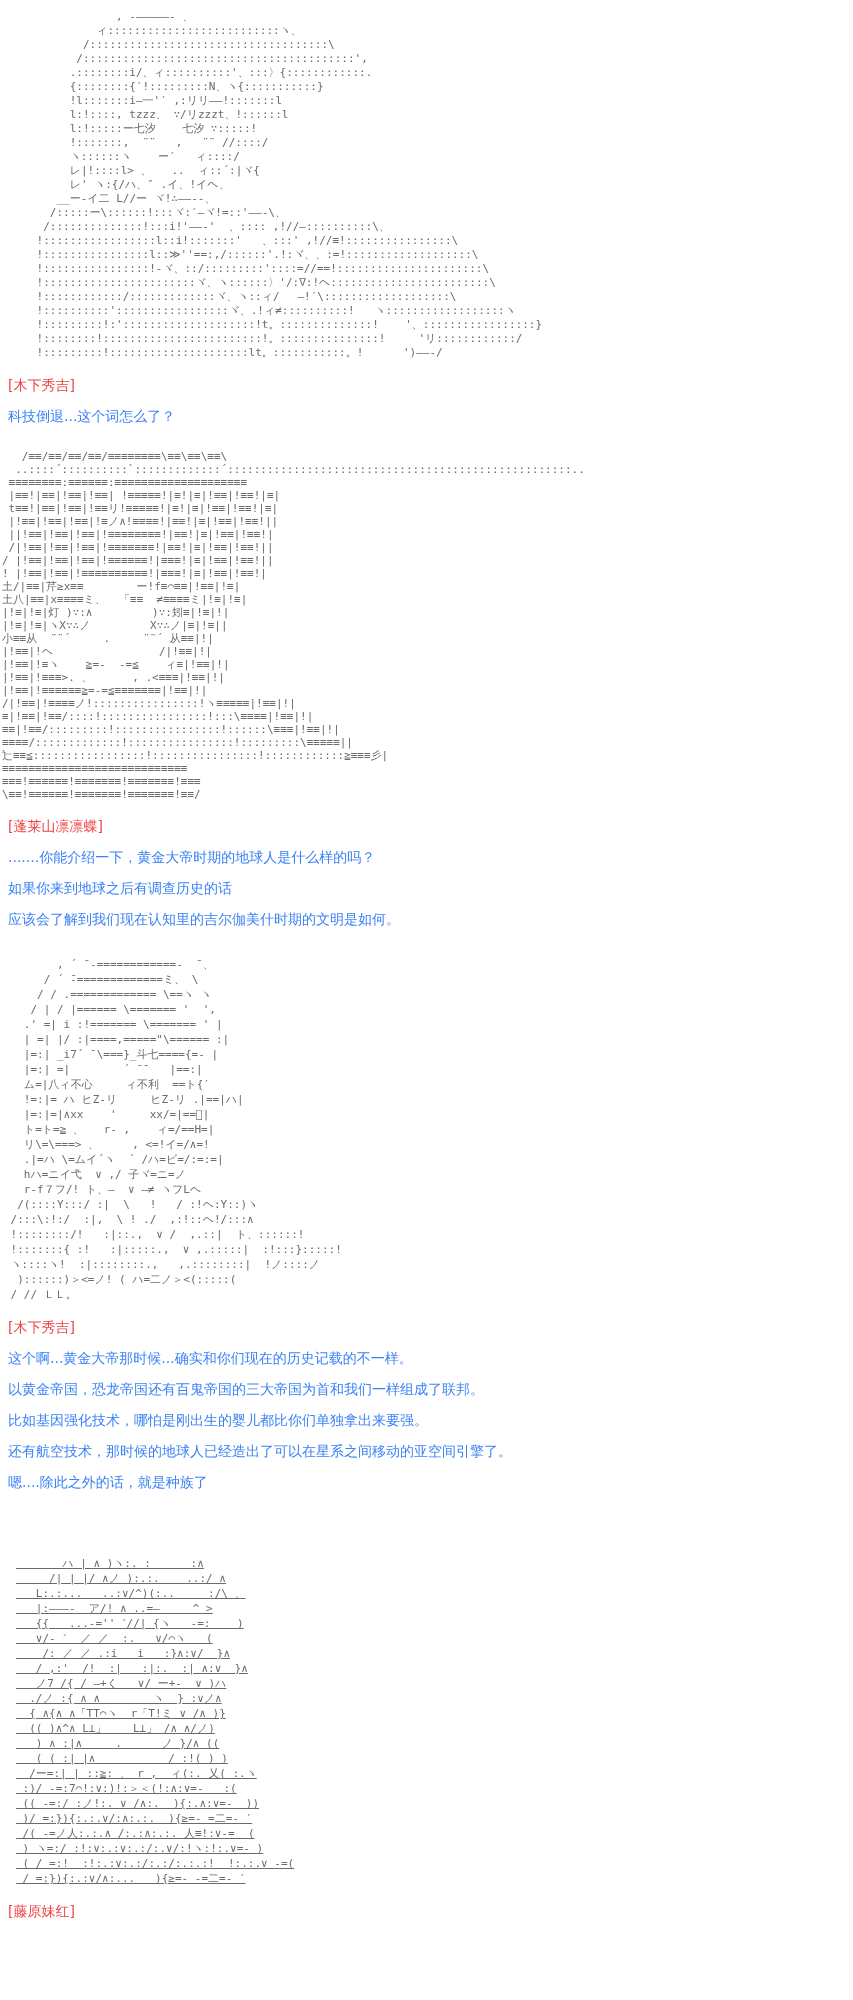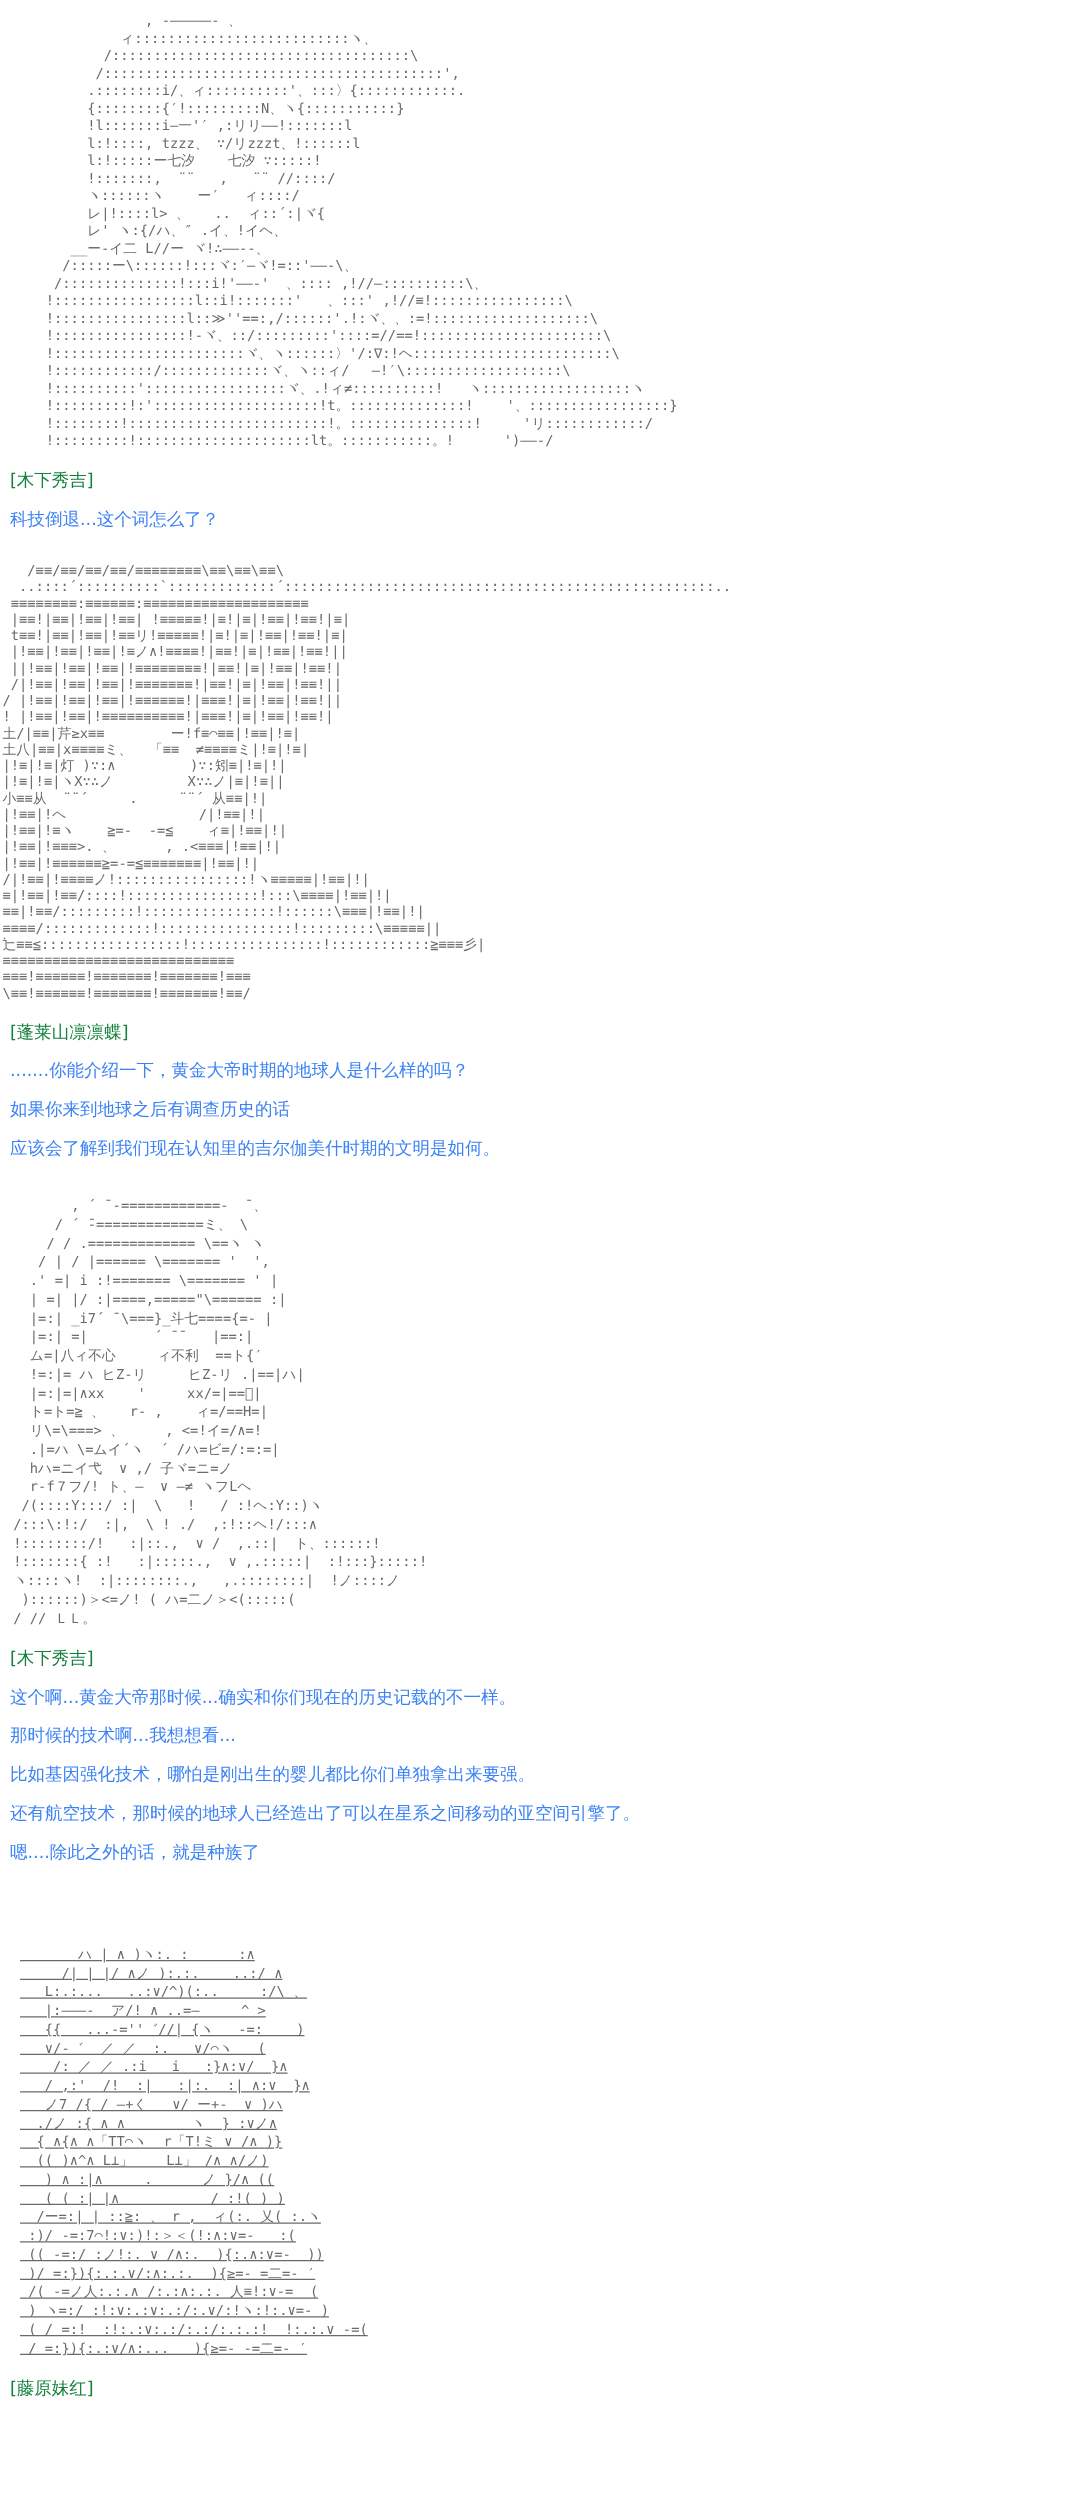--- a/index.html
+++ b/index.html
@@ -3,21 +3,21 @@
 <meta charset="utf-8">
 <style>
   html,body{margin:0;padding:0;background:#ffffff;}
   body{width:853px;height:2000px;overflow:hidden;font-family:"DejaVu Sans",sans-serif;}
   .page{width:853px;}
   .aa{font-family:"DejaVu Sans Mono","DejaVu Sans",monospace;font-size:11px;color:#6a6a6a;margin:0;white-space:pre;letter-spacing:0;}
   .aa1{line-height:14px;margin:10px 0 0 30px;}
   .aa2{line-height:13px;margin:24px 0 0 2px;}
   .aa3{line-height:15px;margin:28px 0 0 4px;}
   .aa4{line-height:15px;margin:64px 0 0 16px;text-decoration:underline;}
-  .speaker{font-size:14px;color:#15803d;margin:16px 0 0 8px;line-height:19px;}
+  .speaker{font-size:14px;color:#ef4444;margin:16px 0 0 8px;line-height:19px;}
   .line{font-size:14px;color:#3b82f6;margin:12px 0 0 8px;line-height:19px;}
 </style>
 </head>
 <body>
 
 <div class="page">
 
   <pre class="aa aa1">             , -―――――- 、
           ィ::::::::::::::::::::::::::ヽ、
         /::::::::::::::::::::::::::::::::::::\
@@ -96,21 +96,21 @@
    r‐f７フ/! ト、—  ∨ —≠ ヽフLヘ
   /(::::Y:::/ :|  \   !   / :!ヘ:Y::)ヽ
  /:::\:!:/  :|,  \ ! ./  ,:!::ヘ!/:::∧
  !::::::::/!   :|::.,  ∨ /  ,.::|  ト、::::::!
  !:::::::{ :!   :|:::::.,  ∨ ,.:::::|  :!:::}:::::!
  ヽ::::ヽ!  :|::::::::.,   ,.::::::::|  !ノ::::ノ
   )::::::)＞&lt;=ノ! ( ハ=二ノ＞&lt;(:::::(
  / // ＬＬ。</pre>
   <div class="speaker">[木下秀吉]</div>
   <div class="line">这个啊...黄金大帝那时候...确实和你们现在的历史记载的不一样。</div>
-  <div class="line">那时候的技术啊...我想想看...</div>
+  <div class="line">以黄金帝国，恐龙帝国还有百鬼帝国的三大帝国为首和我们一样组成了联邦。</div>
   <div class="line">比如基因强化技术，哪怕是刚出生的婴儿都比你们单独拿出来要强。</div>
   <div class="line">还有航空技术，那时候的地球人已经造出了可以在星系之间移动的亚空间引擎了。</div>
   <div class="line">嗯....除此之外的话，就是种族了</div>
 
   <pre class="aa aa4">       ハ | ∧ )ヽ:. :      :∧
      /| | |/ ∧ノ ):.:.    ..:/ ∧
    L:.:...   ..:∨/^)(:..     :/\ 、
    |:―――‐  ア/! ∧ ..=―     ^ &gt;
    {{   ...-=''゛//| {ヽ   ‐=:    )
    ∨/‐゛  ／ ／  :.   ∨/⌒ヽ   (

